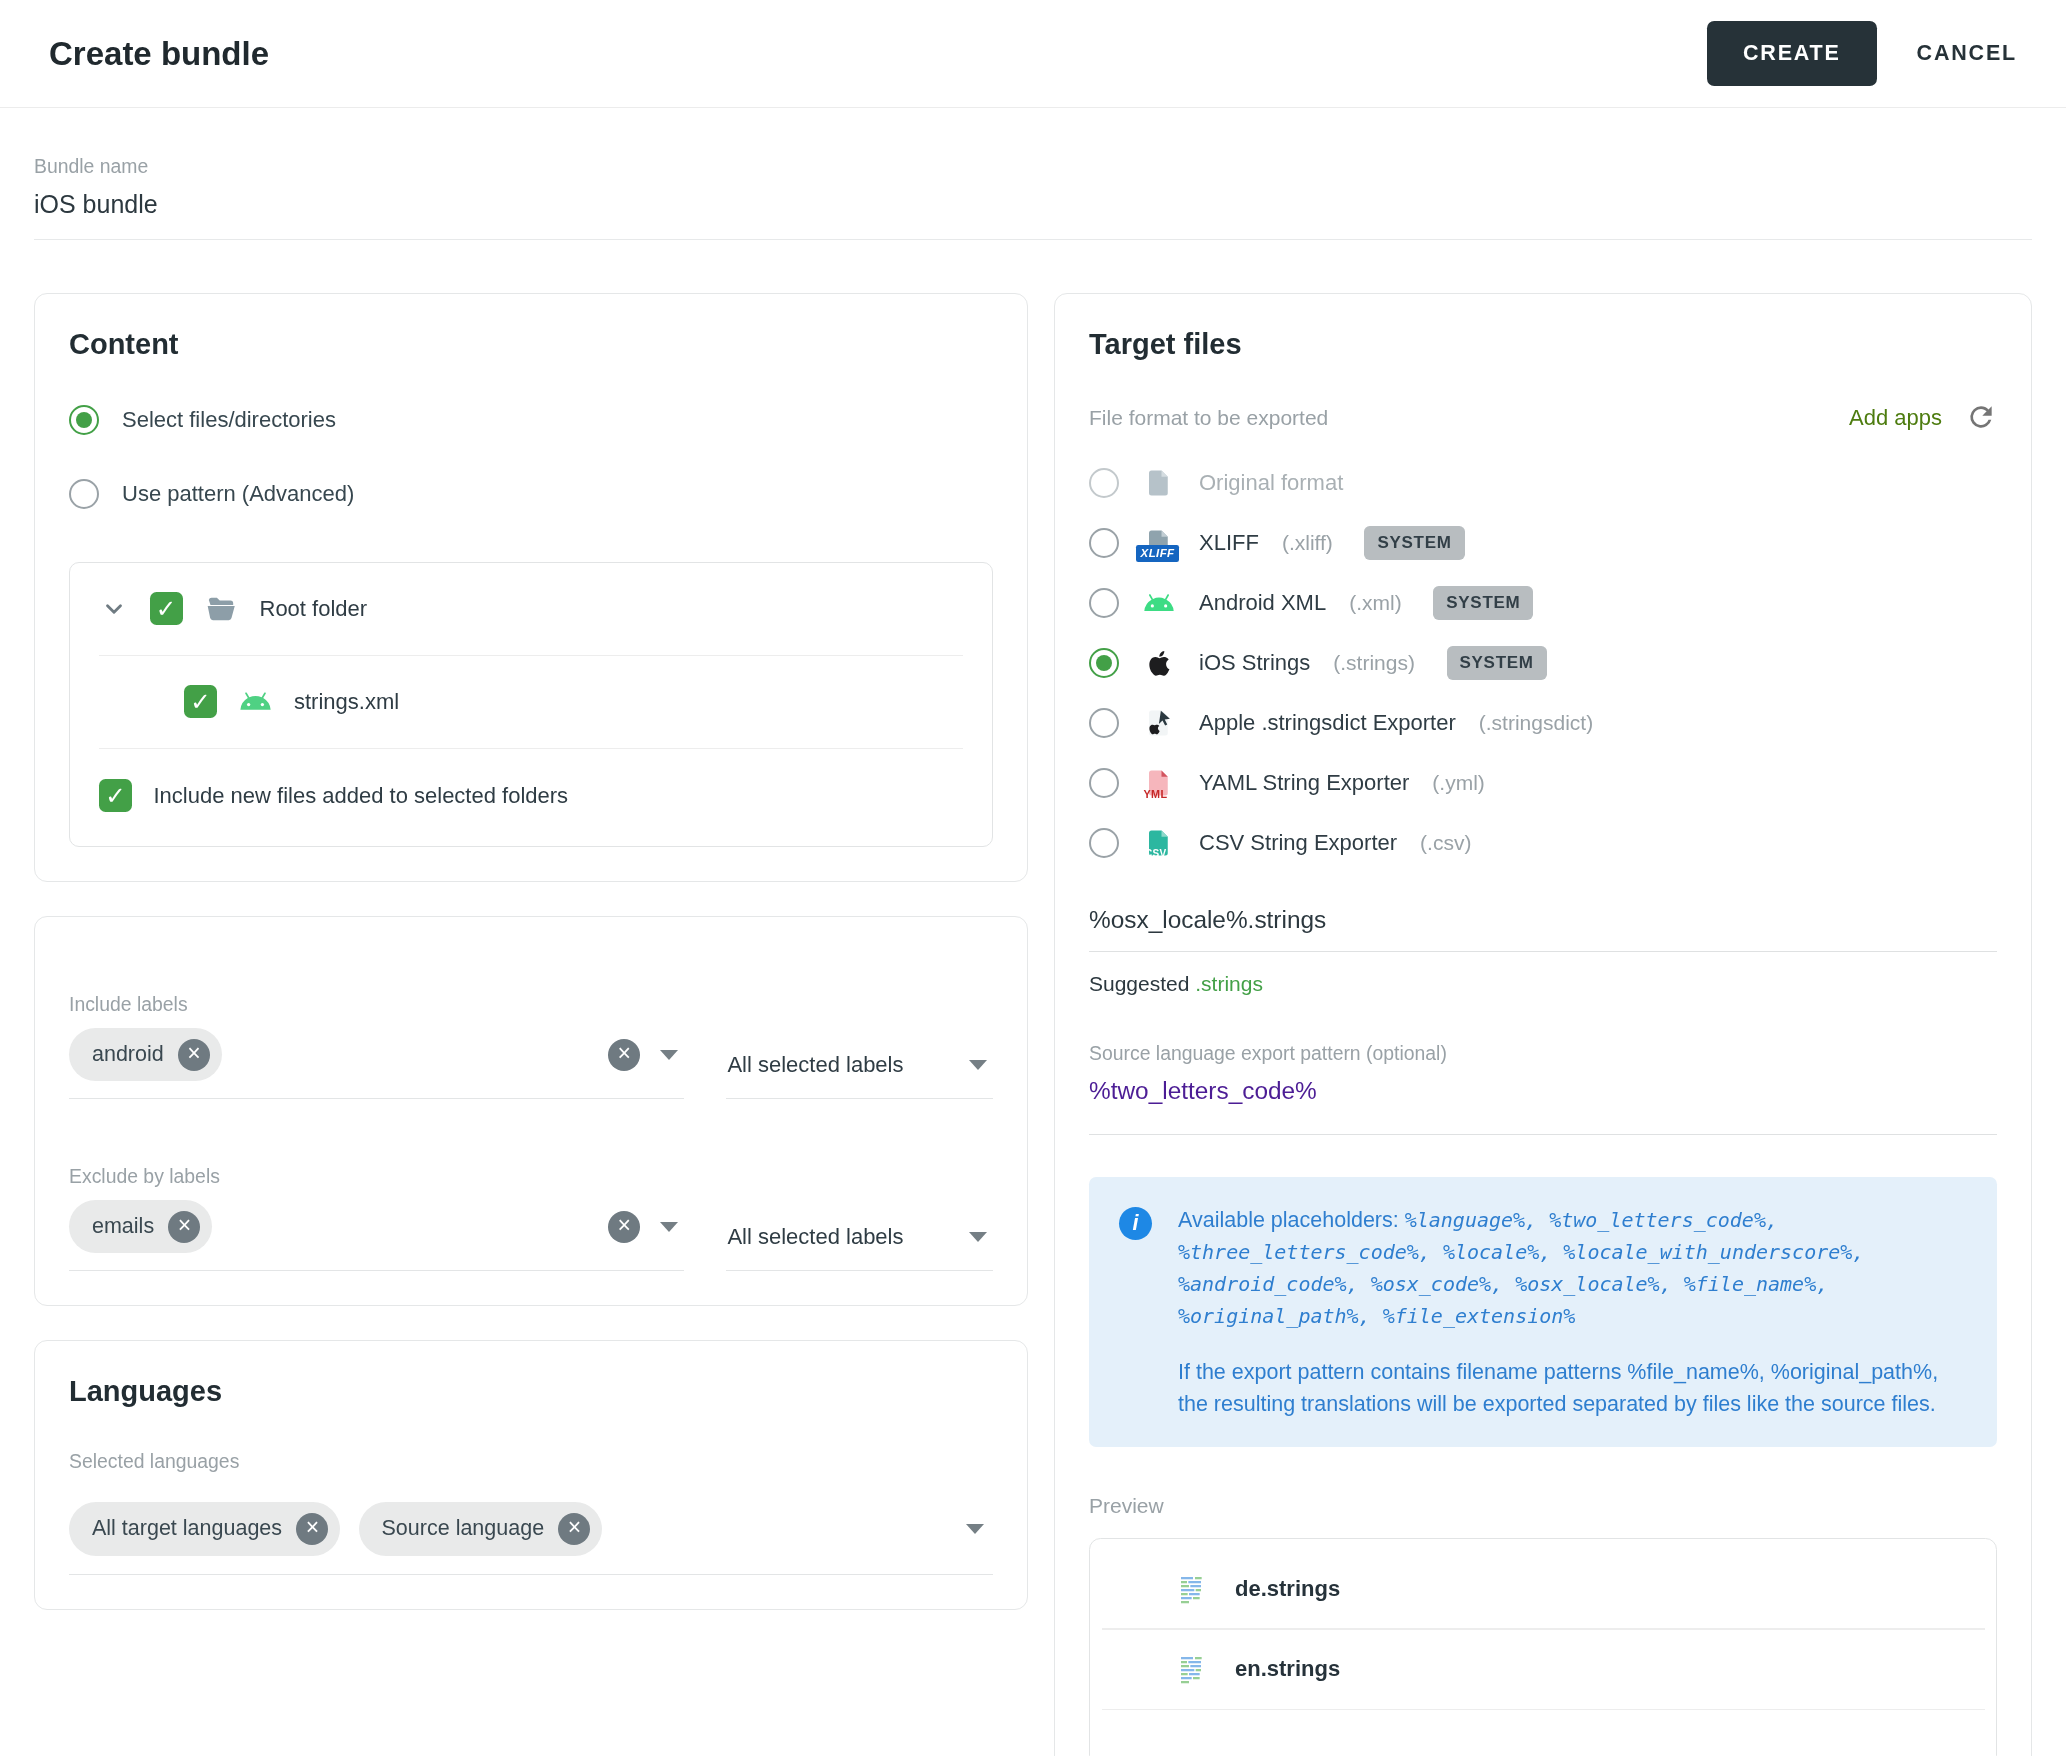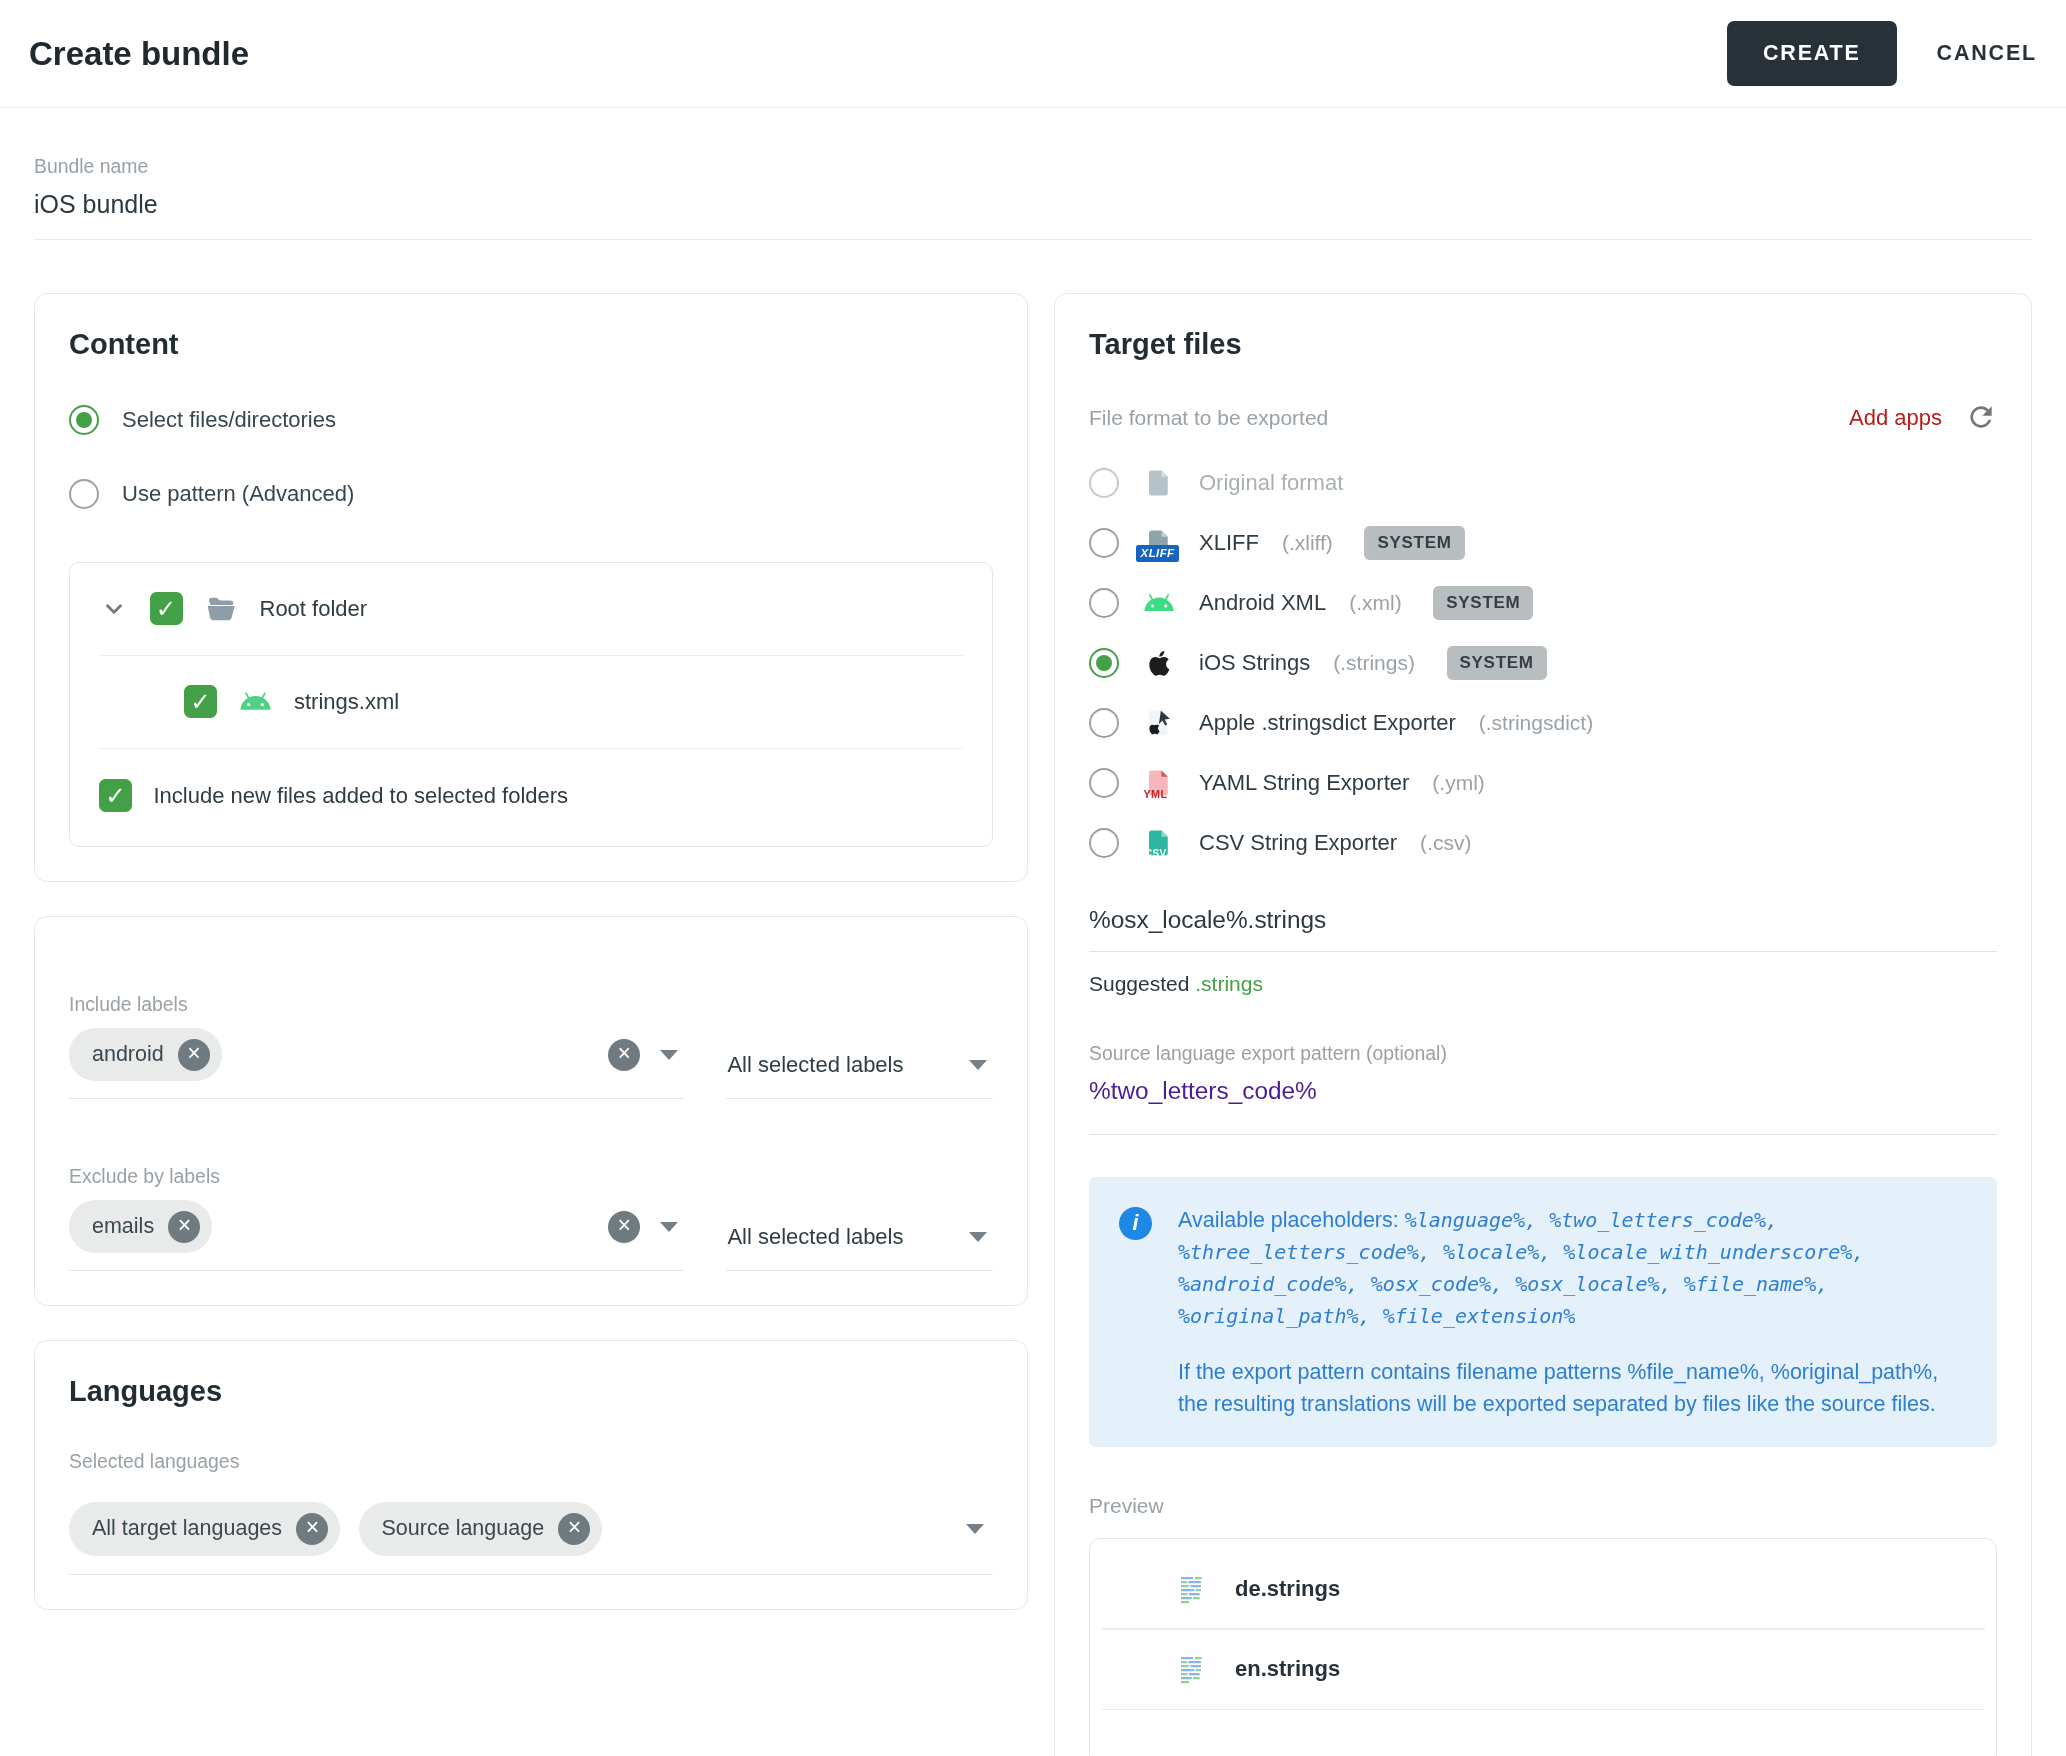--- a/index.html
+++ b/index.html
@@ -5,21 +5,21 @@
   * { box-sizing: border-box; }
   html,body { margin:0; padding:0; }
   body {
     width: 2066px; min-height: 1756px; background:#fff;
     font-family: "Liberation Sans", "DejaVu Sans", sans-serif;
     color:#3a4850;
   }
   
   .topbar {
     height:108px; display:flex; align-items:center; justify-content:space-between;
-    padding:0 29px; border-bottom:1.4px solid #ececec;
+    padding:0 49px; border-bottom:1.4px solid #ececec;
   }
   .page-title { font-size:33px; font-weight:700; color:#20292e; margin:0; }
   .topbar-actions { display:flex; align-items:center; gap:40px; }
   .btn-create {
     background:#263238; color:#fff; border:none; border-radius:7.2px;
     font-family:inherit; font-size:21.5px; font-weight:700; letter-spacing:1.8px;
     padding:20px 36px; cursor:pointer;
   }
   .btn-cancel {
     background:none; border:none; color:#263238; font-family:inherit;
@@ -92,21 +92,21 @@
   }
   .lang-field {
     display:flex; align-items:center; justify-content:space-between;
     border-bottom:1.4px solid #e3e5e6; padding:14.3px 8.6px 18.7px 0; margin-top:14.3px;
   }
 
   
   .tf-subrow { display:flex; align-items:center; justify-content:space-between; margin-top:40px; }
   .tf-sublabel { font-size:21px; color:#99a1a6; }
   .add-apps { display:flex; align-items:center; gap:23px; }
-  .add-apps-link { color:#b91c1c; font-size:22px; cursor:pointer; }
+  .add-apps-link { color:#4d7c0f; font-size:22px; cursor:pointer; }
   .formats { margin-top:18.7px; }
   .format-row { display:flex; align-items:center; gap:23px; height:60px; font-size:22px; cursor:pointer; }
   .format-name { color:#2f3c44; }
   .format-ext { color:#9aa2a7; font-size:21px; }
   .format-ext:empty, .badge:empty { display:none; }
   .badge {
     background:#b8bdc0; color:#323f47; font-size:17px; font-weight:700; letter-spacing:0.7px;
     border-radius:5.7px; padding:7.2px 13px; margin-left:8.6px;
   }
   .format-row.disabled { cursor:default; }

